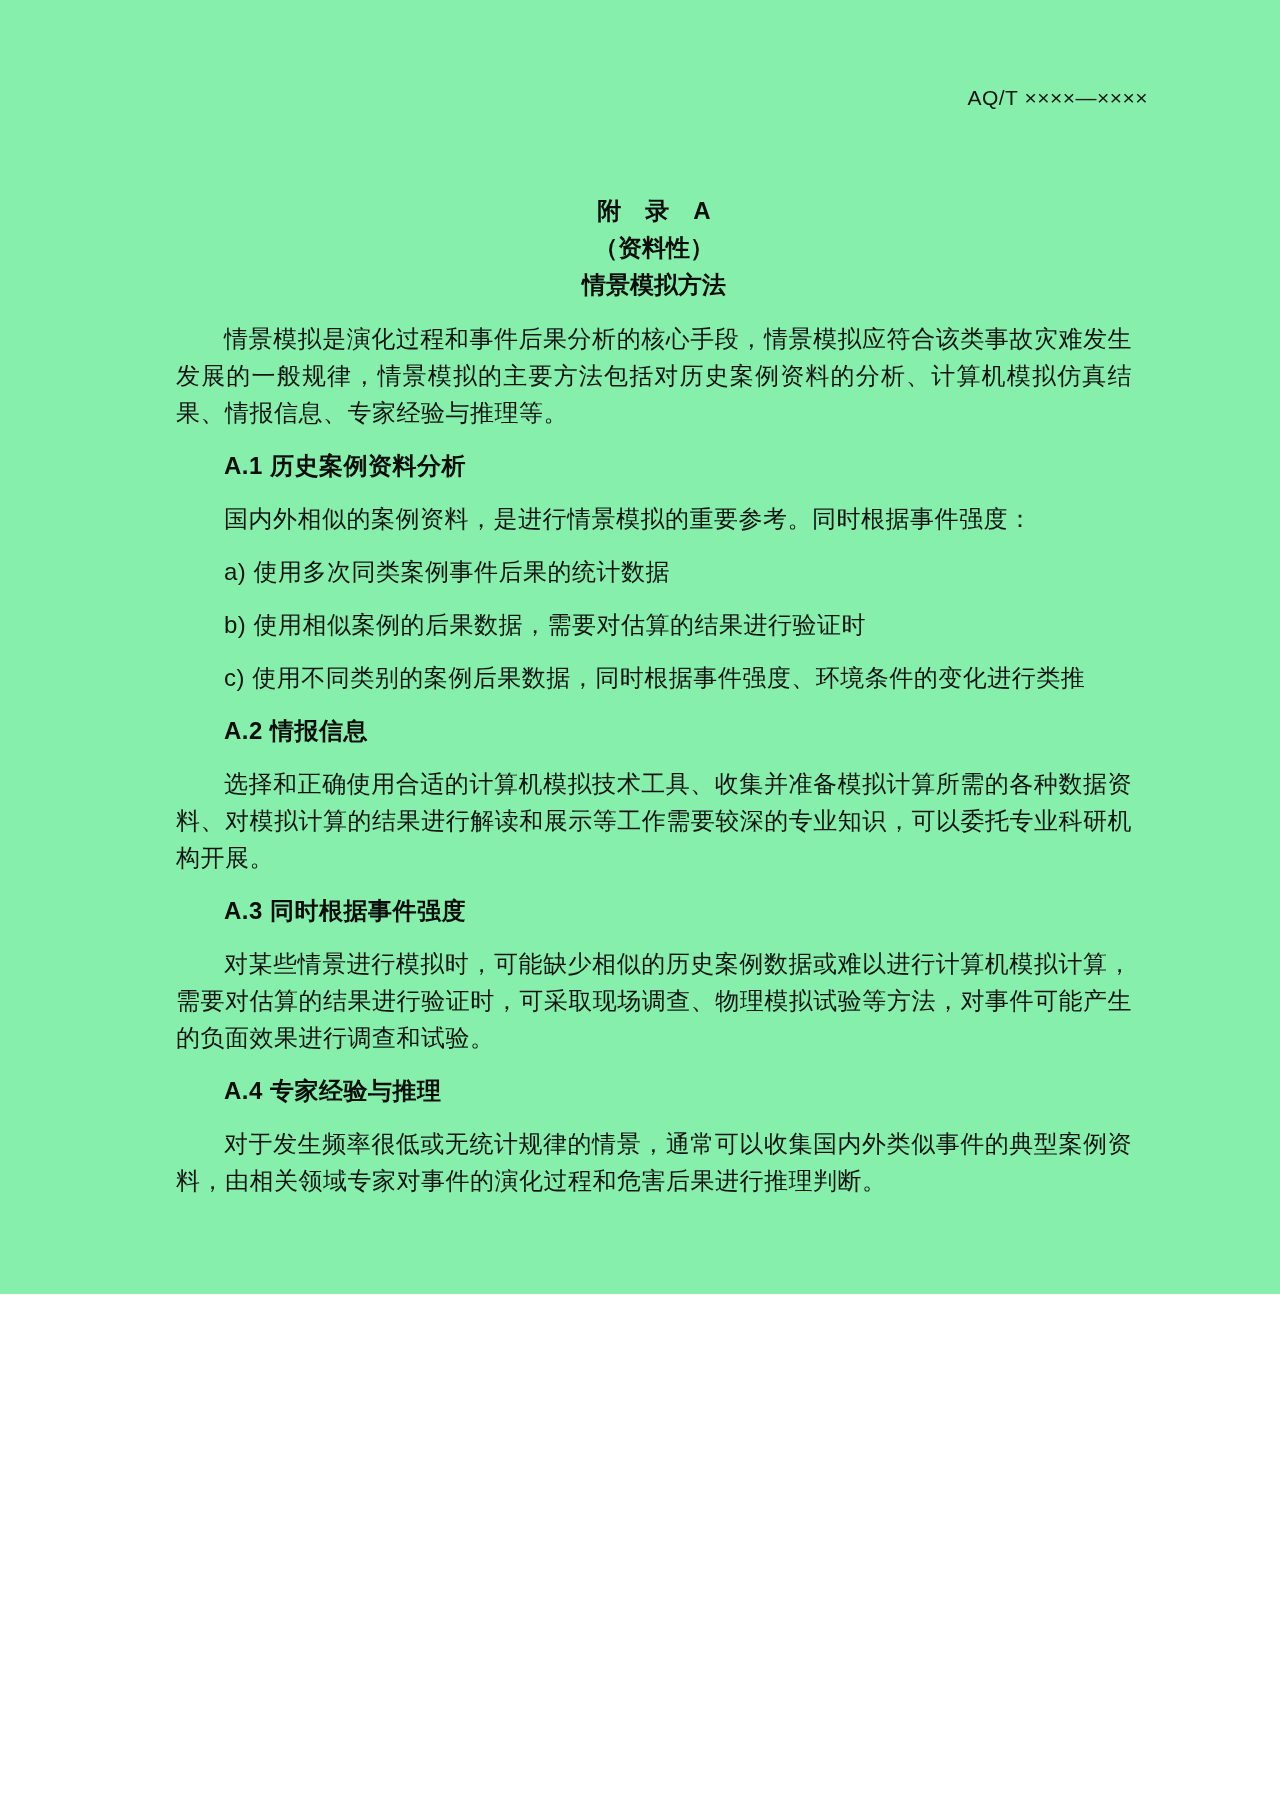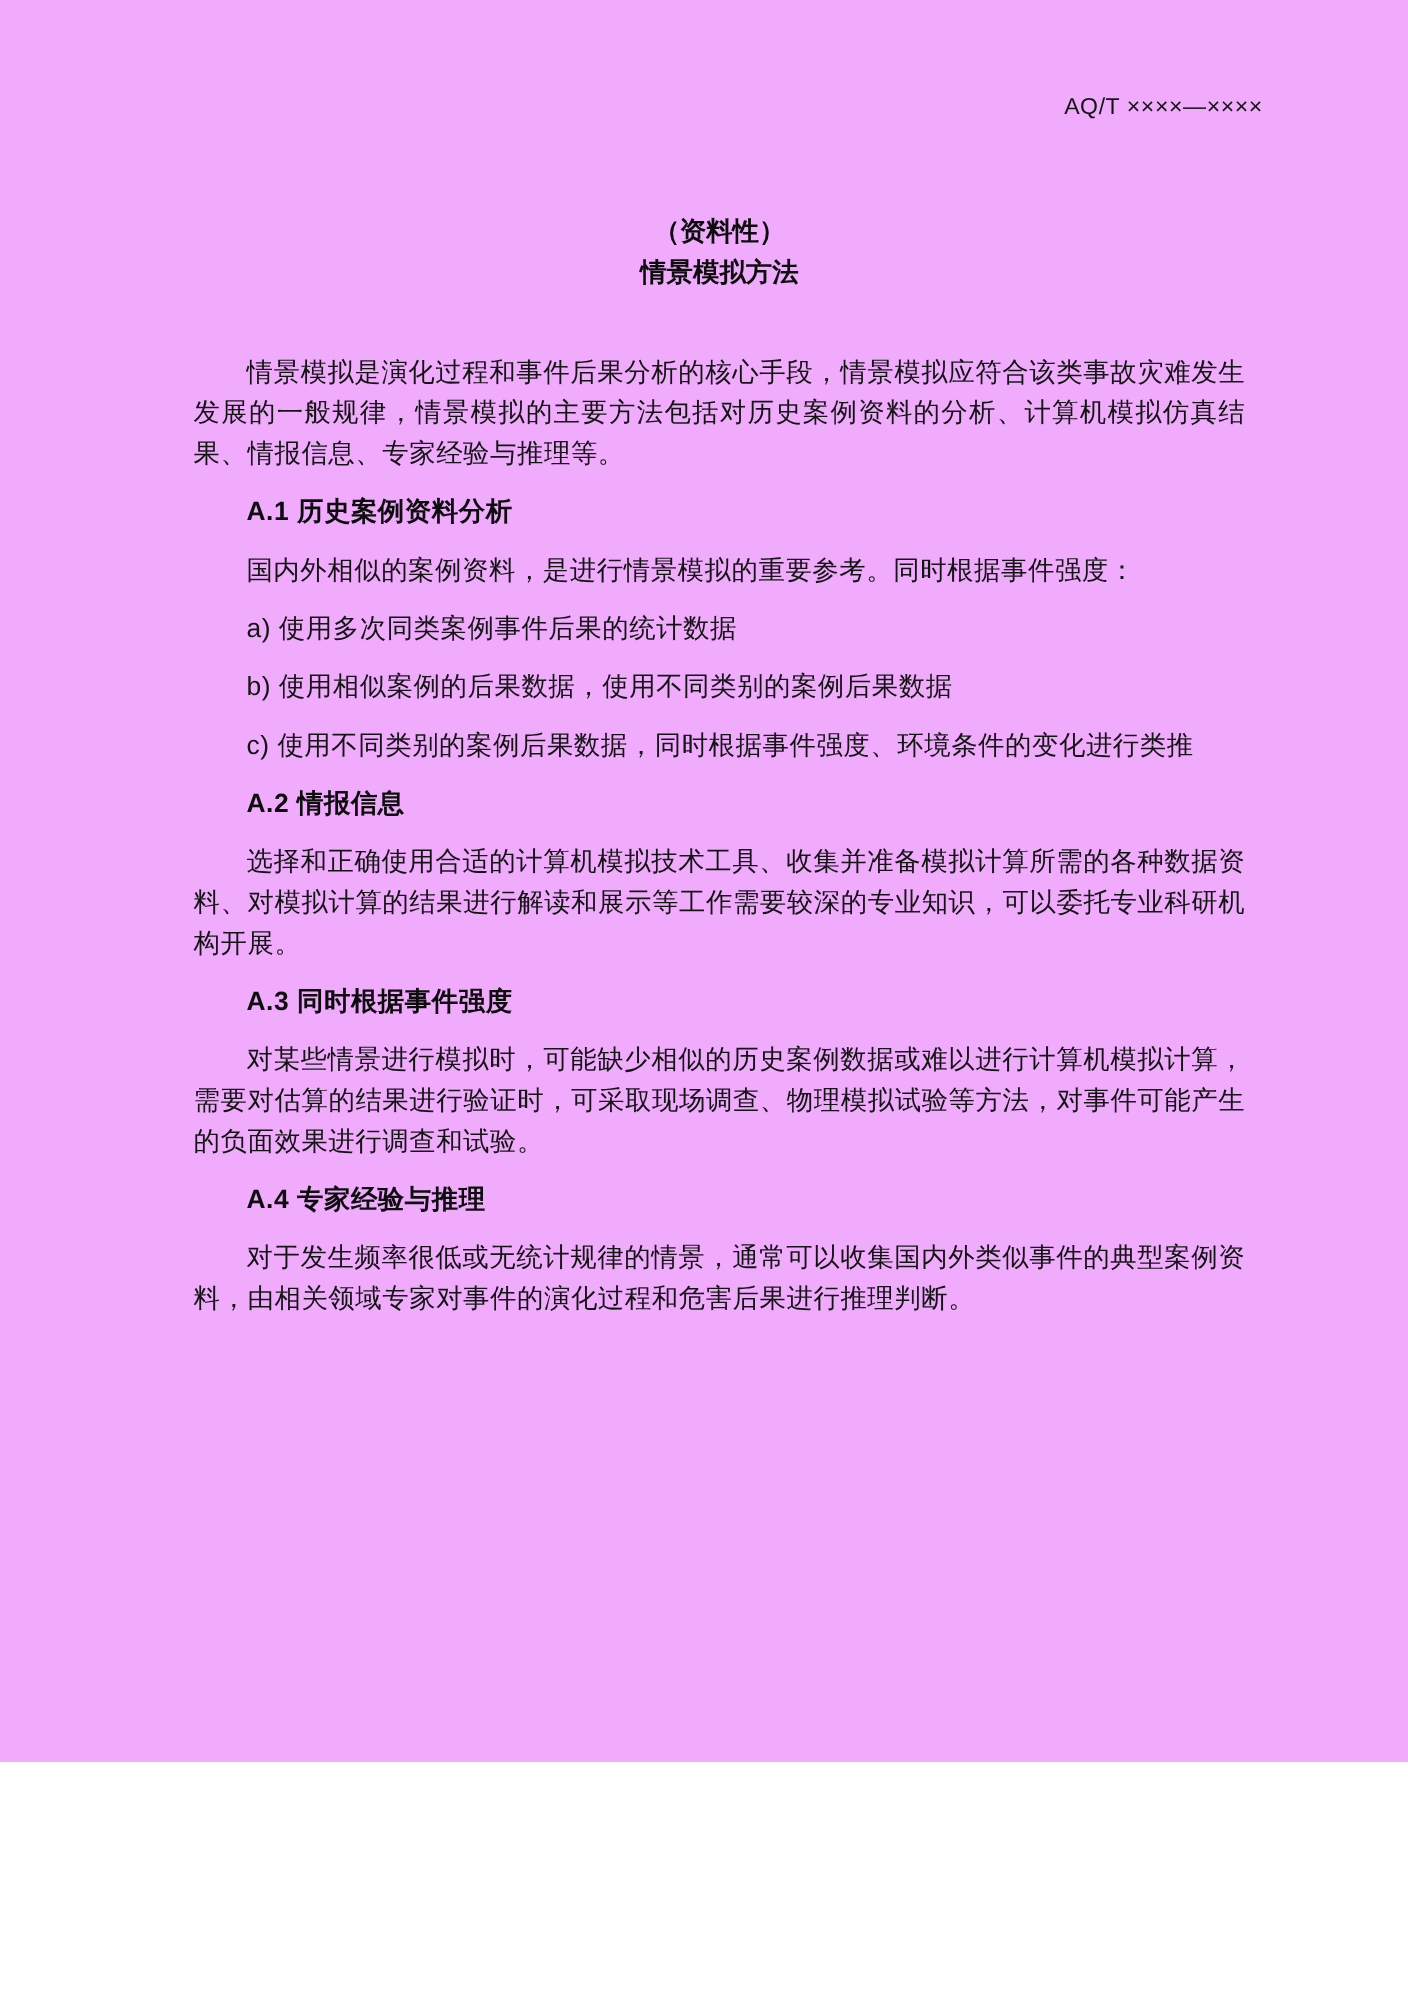--- a/index.html
+++ b/index.html
@@ -3,22 +3,22 @@
 <meta charset="utf-8">
 <style>
   html, body {
     margin: 0;
     padding: 0;
     background: #ffffff;
   }
   .page {
     position: relative;
     width: 1280px;
-    height: 1602px;
-    background: #f0abfc;
+    height: 1294px;
+    background: #86efac;
     font-family: "Liberation Sans", sans-serif;
     color: #111111;
     overflow: hidden;
     text-decoration: underline;
   }
   .doc-header {
     position: absolute;
     top: 86px;
     left: 160px;
     right: 132px;
@@ -71,31 +71,32 @@
 </head>
 <body>
 
 <div class="page">
 
   <div class="doc-header">
     <span>AQ/T ××××—××××</span>
   </div>
 
   <div class="title-block">
+    <div>附　录　A</div>
     <div>（资料性）</div>
     <div>情景模拟方法</div>
   </div>
 
   <div class="doc-body">
     <p>情景模拟是演化过程和事件后果分析的核心手段，情景模拟应符合该类事故灾难发生发展的一般规律，情景模拟的主要方法包括对历史案例资料的分析、计算机模拟仿真结果、情报信息、专家经验与推理等。</p>
 
     <p class="heading">A.1 历史案例资料分析</p>
     <p>国内外相似的案例资料，是进行情景模拟的重要参考。同时根据事件强度：</p>
     <p>a) 使用多次同类案例事件后果的统计数据</p>
-    <p>b) 使用相似案例的后果数据，使用不同类别的案例后果数据</p>
+    <p>b) 使用相似案例的后果数据，需要对估算的结果进行验证时</p>
     <p>c) 使用不同类别的案例后果数据，同时根据事件强度、环境条件的变化进行类推</p>
 
     <p class="heading">A.2 情报信息</p>
     <p>选择和正确使用合适的计算机模拟技术工具、收集并准备模拟计算所需的各种数据资料、对模拟计算的结果进行解读和展示等工作需要较深的专业知识，可以委托专业科研机构开展。</p>
 
     <p class="heading">A.3 同时根据事件强度</p>
     <p>对某些情景进行模拟时，可能缺少相似的历史案例数据或难以进行计算机模拟计算，需要对估算的结果进行验证时，可采取现场调查、物理模拟试验等方法，对事件可能产生的负面效果进行调查和试验。</p>
 
     <p class="heading">A.4 专家经验与推理</p>
     <p>对于发生频率很低或无统计规律的情景，通常可以收集国内外类似事件的典型案例资料，由相关领域专家对事件的演化过程和危害后果进行推理判断。</p>

